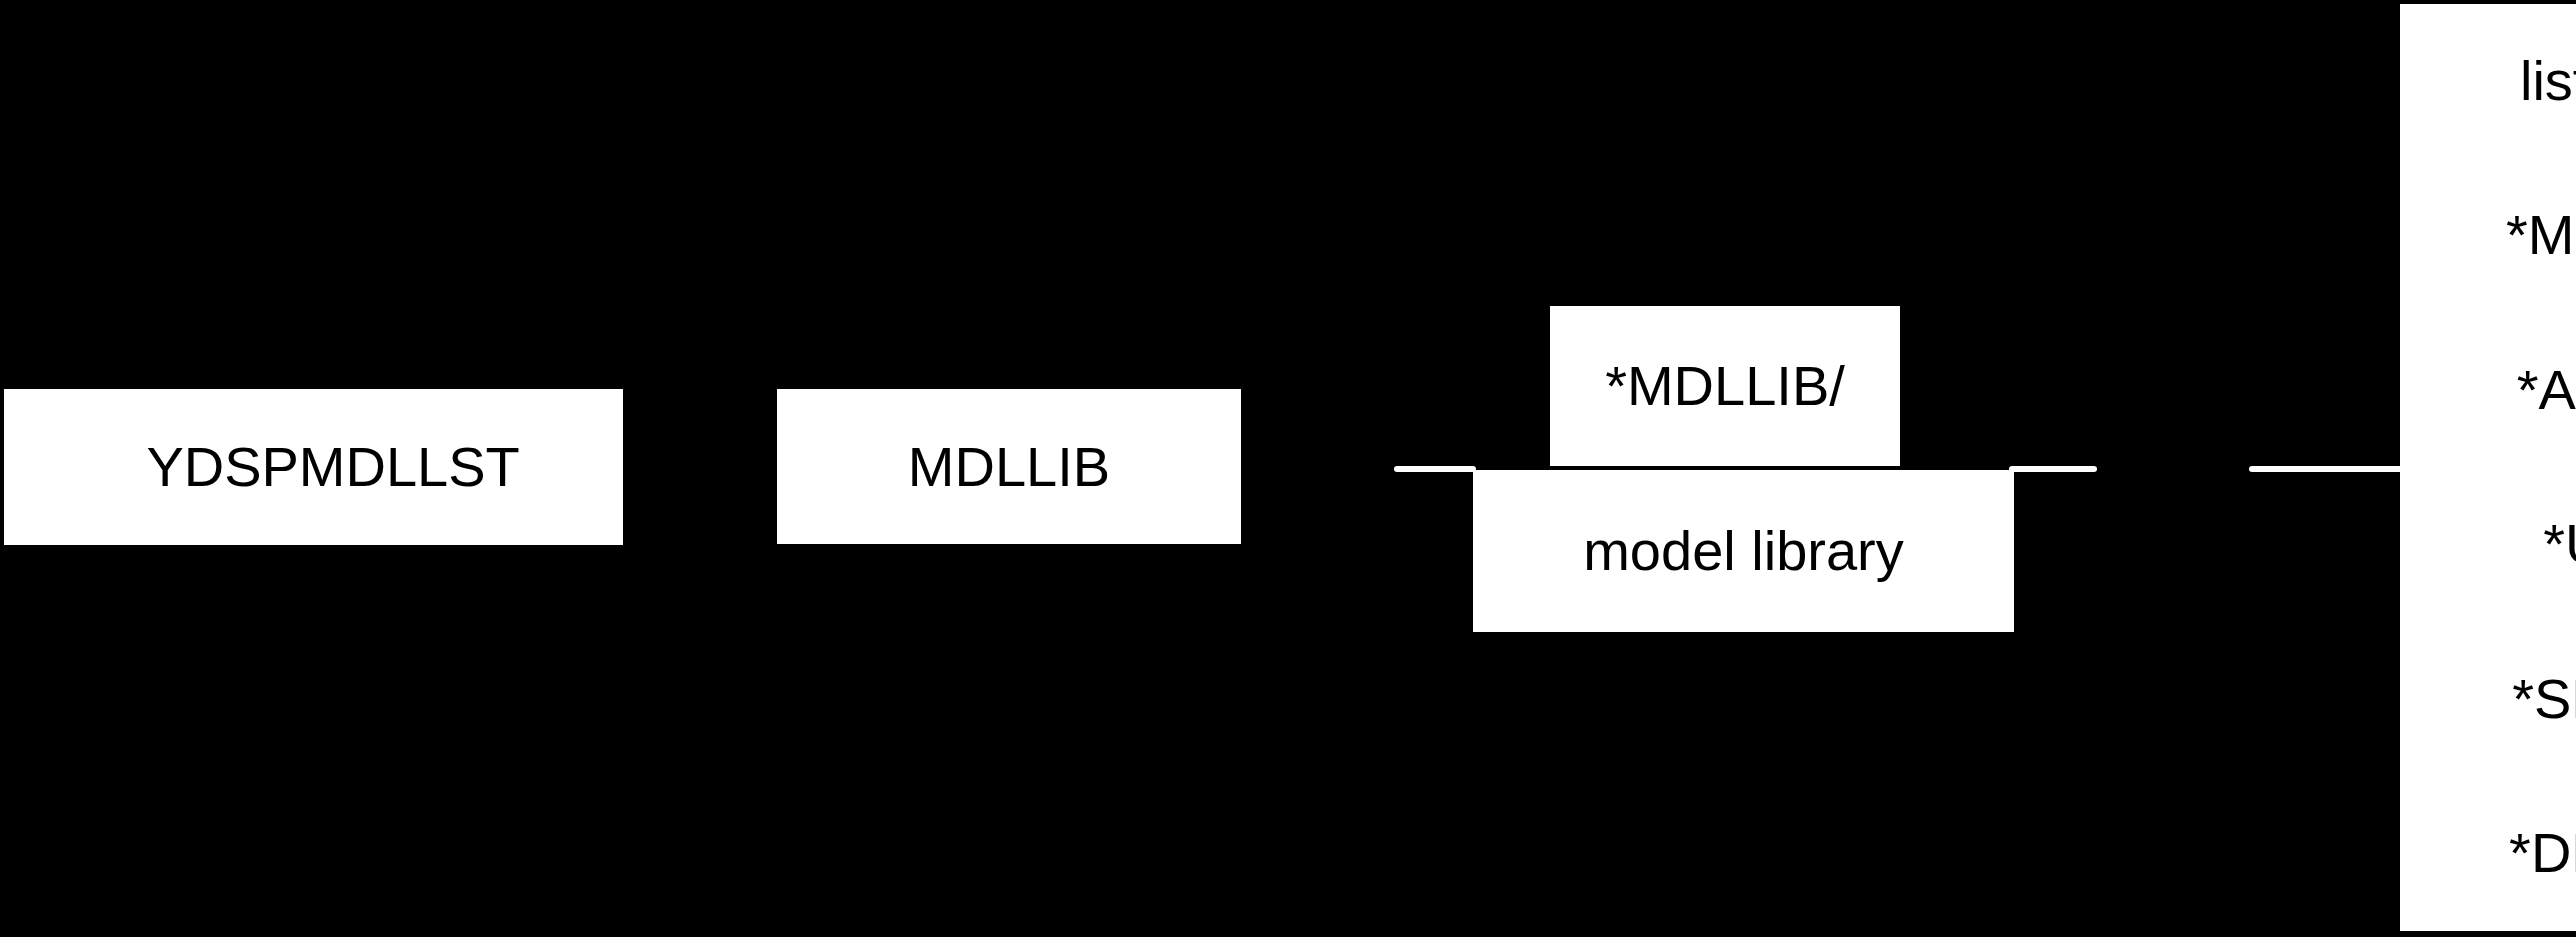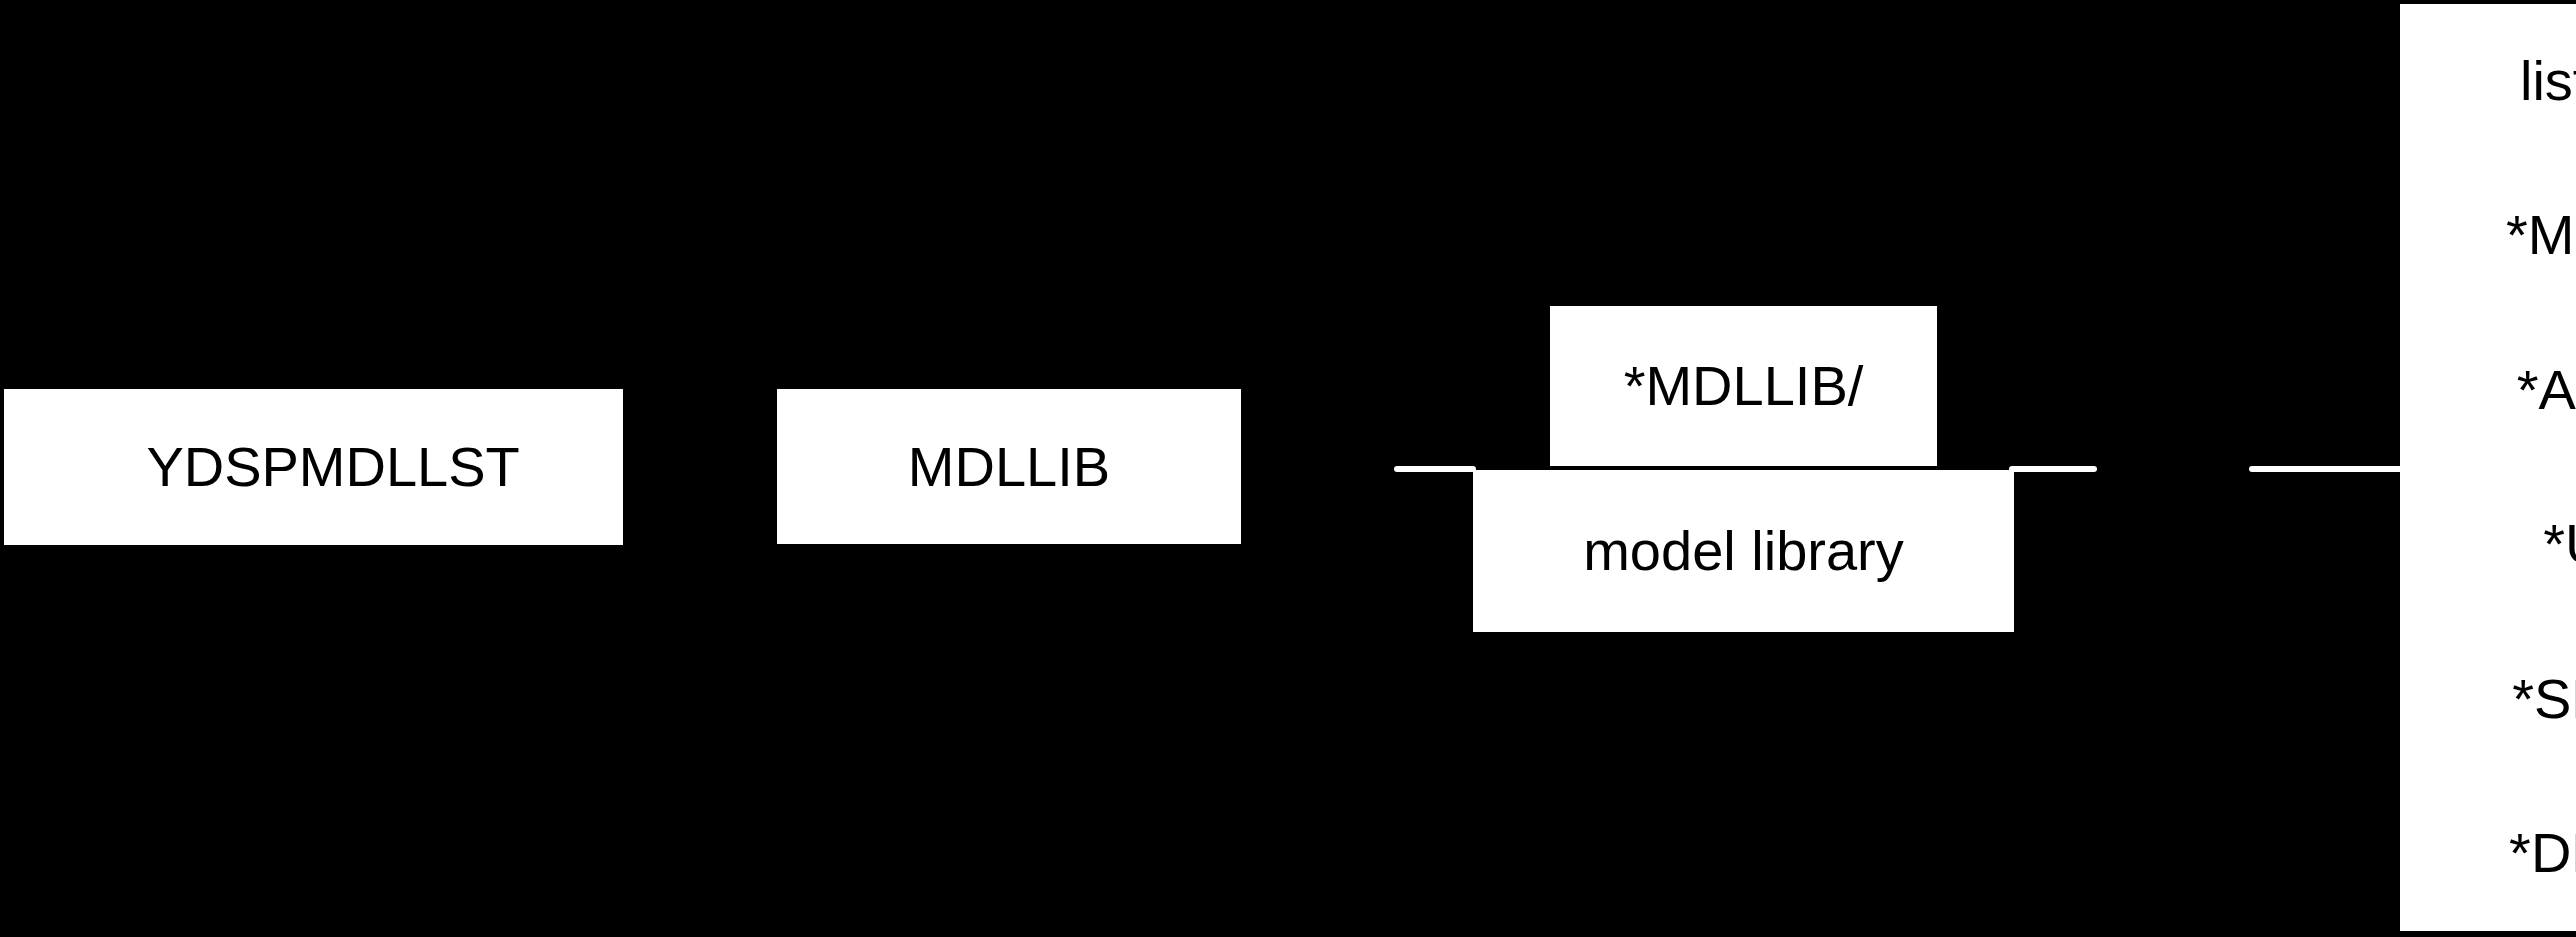--- a/index.html
+++ b/index.html
@@ -66,21 +66,21 @@
     font-size: 56px;
   }
 
   .rail-pre-lib   { left: 1394px; top: 466px; width: 82px; }
   .rail-post-lib  { left: 2009px; top: 466px; width: 88px; }
   .rail-pre-list  { left: 2249px; top: 466px; width: 155px; }
 
   .box-lib-qual {
     left: 1550px;
     top: 306px;
-    width: 387px;
+    width: 350px;
     height: 160px;
     font-size: 56px;
   }
 
   .box-lib-name {
     left: 1473px;
     top: 470px;
     width: 541px;
     height: 162px;
     font-size: 56px;

